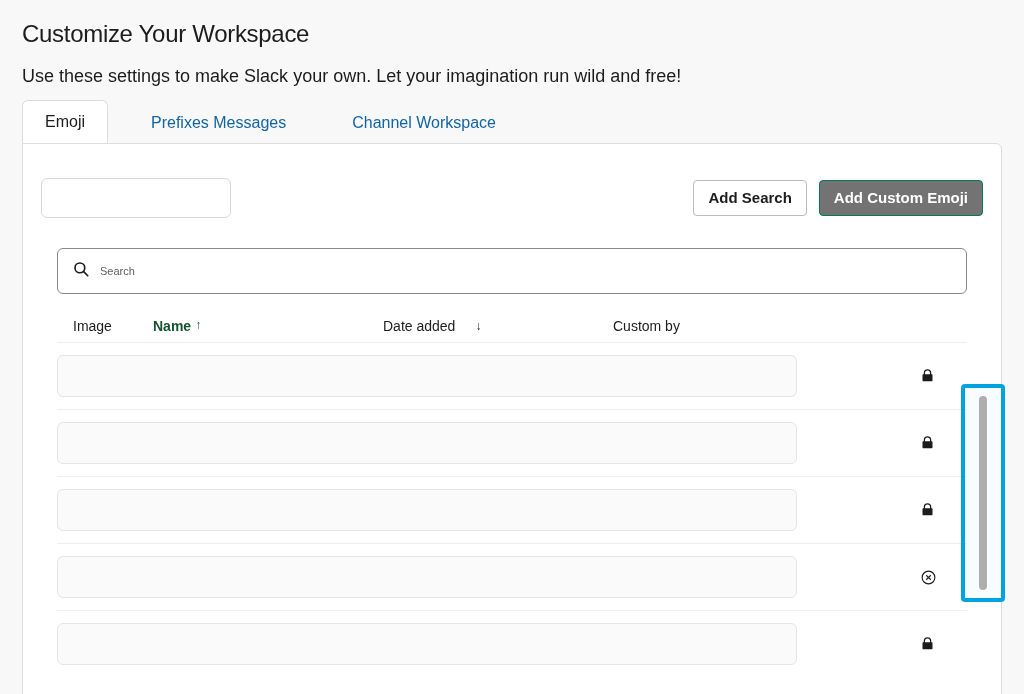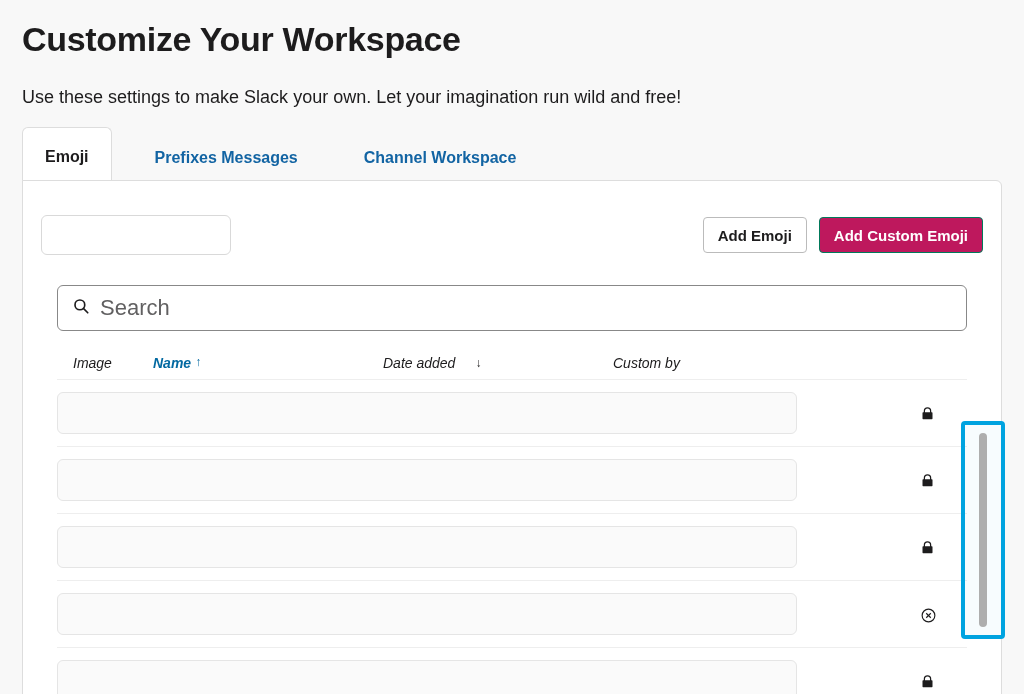--- a/index.html
+++ b/index.html
@@ -8,46 +8,46 @@
     background: #f8f8f8;
     color: #1d1c1d;
     width: 1024px;
     height: 694px;
     overflow: hidden;
   }
   .page {
     padding: 20px 22px 0 22px;
   }
   h1 {
-    font-size: 34px;
-    font-weight: 700;
+    font-size: 24px;
+    font-weight: 400;
     letter-spacing: -0.3px;
     line-height: 1.15;
-    margin-bottom: 28px;
+    margin-bottom: 18px;
   }
   .subtitle {
     font-size: 18px;
     color: #1d1c1d;
     margin-bottom: 12px;
   }
   .tabs {
     display: flex;
     align-items: flex-end;
     gap: 0;
   }
   .tab {
-    padding: 20px 22px;
+    padding: 12px 22px;
     font-size: 16px;
-    font-weight: 700;
+    font-weight: 400;
     color: #1264a3;
     cursor: pointer;
     border: 1px solid transparent;
     border-bottom: none;
     position: relative;
-    top: 7px;
+    top: 1px;
     background: transparent;
   }
   .tab.active {
     color: #1d1c1d;
     background: #ffffff;
     border: 1px solid #ddd;
     border-bottom: 1px solid #fff;
     border-radius: 6px 6px 0 0;
   }
   .tab:not(.active) {
@@ -87,57 +87,56 @@
     font-weight: 700;
     cursor: pointer;
     display: inline-flex;
     align-items: center;
     justify-content: center;
     border: 1px solid #bbb;
     background: #fff;
     color: #1d1c1d;
   }
   .btn.primary {
-    background: #be185d;
+    background: #737373;
     border-color: #007a5a;
     color: #fff;
   }
   .table-wrap {
     padding: 0 16px;
     position: relative;
   }
   .search-box {
     display: flex;
     align-items: center;
     border: 1px solid #888;
     border-radius: 6px;
     height: 46px;
     padding: 0 14px;
     margin-bottom: 18px;
   }
   .search-box svg { flex: 0 0 auto; margin-right: 10px; }
   .search-box input {
     border: none;
     outline: none;
-    font-size: 22px;
+    font-size: 11px;
     width: 100%;
     color: #0f172a;
     background: transparent;
   }
   .search-box input::placeholder { color: #616061; }
   .thead {
     display: grid;
     grid-template-columns: 80px 230px 230px 210px 1fr;
     align-items: center;
     font-size: 14px;
     color: #1d1c1d;
     padding: 6px 16px 8px 16px;
-    font-style: italic;
-  }
-  .thead .col-name { color: #0369a1; font-weight: 700; display: flex; align-items: flex-start; gap: 4px; }
+  }
+  .thead .col-name { color: #14532d; font-weight: 700; display: flex; align-items: flex-start; gap: 4px; }
   .thead .col-date { display: flex; align-items: center; gap: 20px; }
   .row {
     display: grid;
     grid-template-columns: 1fr 60px;
     align-items: center;
     border-top: 1px solid #eee;
     padding: 12px 0 12px 0;
     gap: 30px;
   }
   .row .placeholder {
@@ -192,21 +191,21 @@
     <div class="tab active">Emoji</div>
     <div class="tab">Prefixes Messages</div>
     <div class="tab">Channel Workspace</div>
   </div>
 
   <div class="panel">
 
     <div class="toolbar">
       <div class="filter-pill"></div>
       <div class="toolbar-btns">
-        <button class="btn">Add Emoji</button>
+        <button class="btn">Add Search</button>
         <button class="btn primary">Add Custom Emoji</button>
       </div>
     </div>
 
     <div class="table-wrap">
 
       <div class="search-box">
         <span>
           <svg width="18" height="18" viewBox="0 0 24 24" fill="none" stroke="#1d1c1d" stroke-width="2.2" stroke-linecap="round">
             <circle cx="10.5" cy="10.5" r="6.5"></circle>

